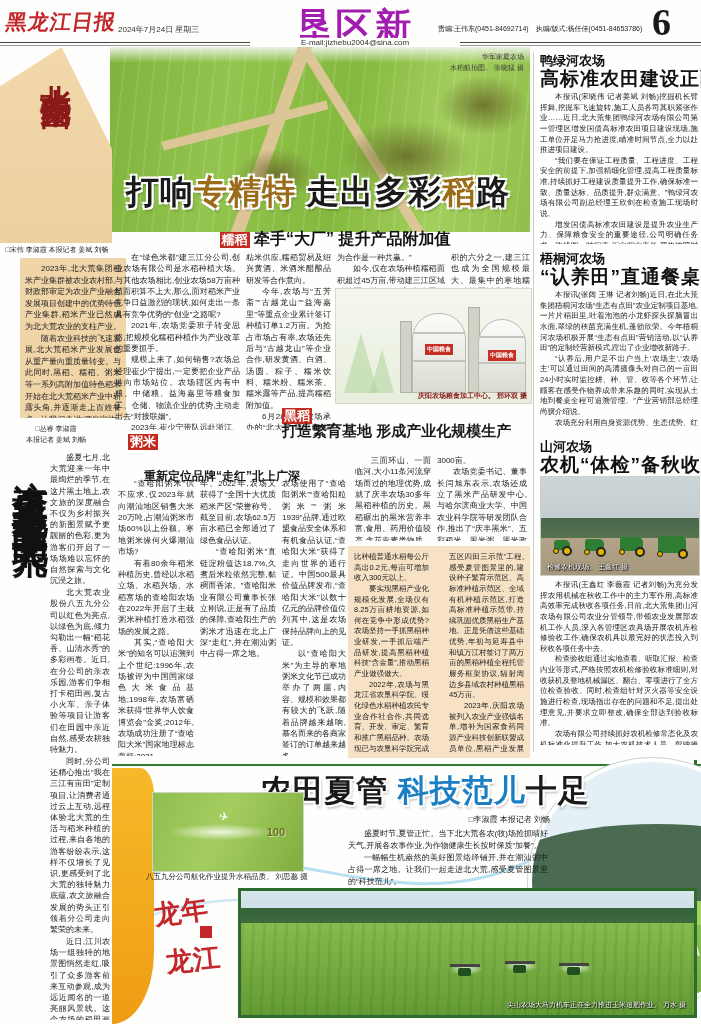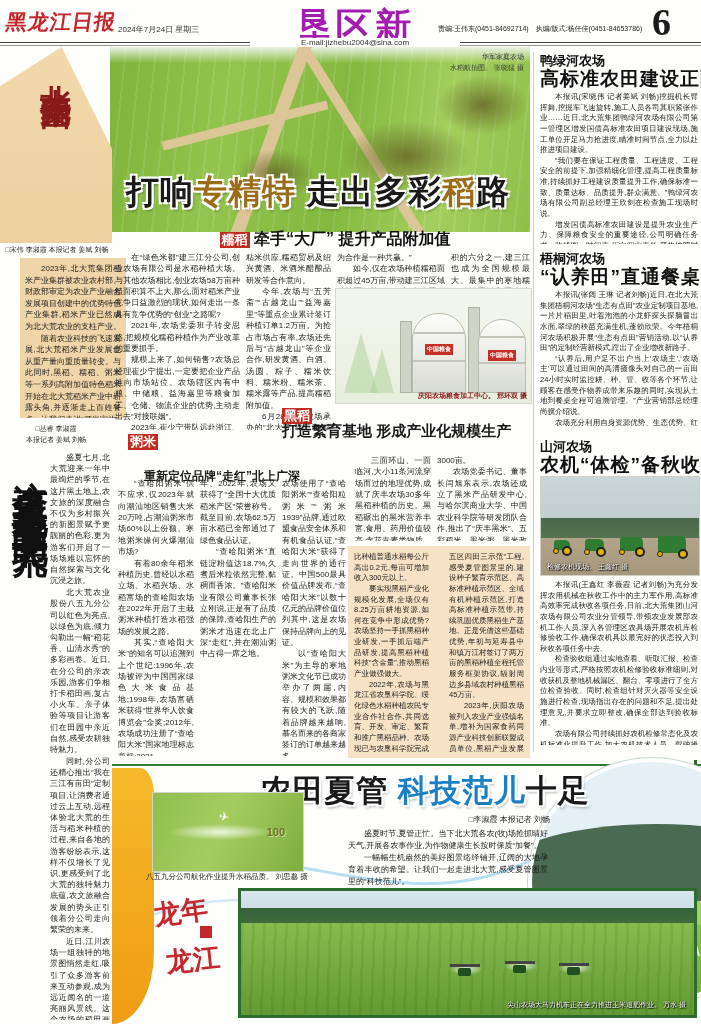--- a/index.html
+++ b/index.html
@@ -336,21 +336,21 @@
   <div class="abs yleaf"></div>
   <svg class="abs waves" viewBox="0 0 561 170" xmlns="http://www.w3.org/2000/svg">
     <path d="M0,80 C120,15 260,135 400,55 C470,20 520,95 561,60" fill="none" stroke="#b8dff2" stroke-width="3"></path>
     <path d="M0,120 C140,60 300,160 440,90 C500,62 540,110 561,95" fill="none" stroke="#cdeaf6" stroke-width="2.5"></path>
   </svg>
 
   <div class="abs sum-head outline"><span>农田夏管</span><span class="blue"> 科技范儿</span><span>十足</span></div>
   <div class="abs sum-by">□李淑霞 本报记者 刘畅</div>
   <div class="abs sum-intro">
     <p>盛夏时节,夏管正忙。当下北大荒各农(牧)场抢抓晴好天气,开展各农事作业,为作物健康生长按时保质“加餐”。</p>
-    <p>一幅幅生机盎然的美好图景络绎铺开,辽阔的大地孕育着丰收的希望。让我们一起走进北大荒,感受夏管图景里的“科技范儿”。</p>
+    <p>一幅幅生机盎然的美好图景络绎铺开,并在潮汕粥中占得一席之地。让我们一起走进北大荒,感受夏管图景里的“科技范儿”。</p>
   </div>
 
   <div class="abs plane-photo">
     <div class="spray"></div>
     <div class="glyph">✈</div>
     <div class="num">100</div>
   </div>
   <div class="abs plane-cap">八五九分公司航化作业提升水稻品质。 刘思邈 摄</div>
 
   <div class="abs callig">

